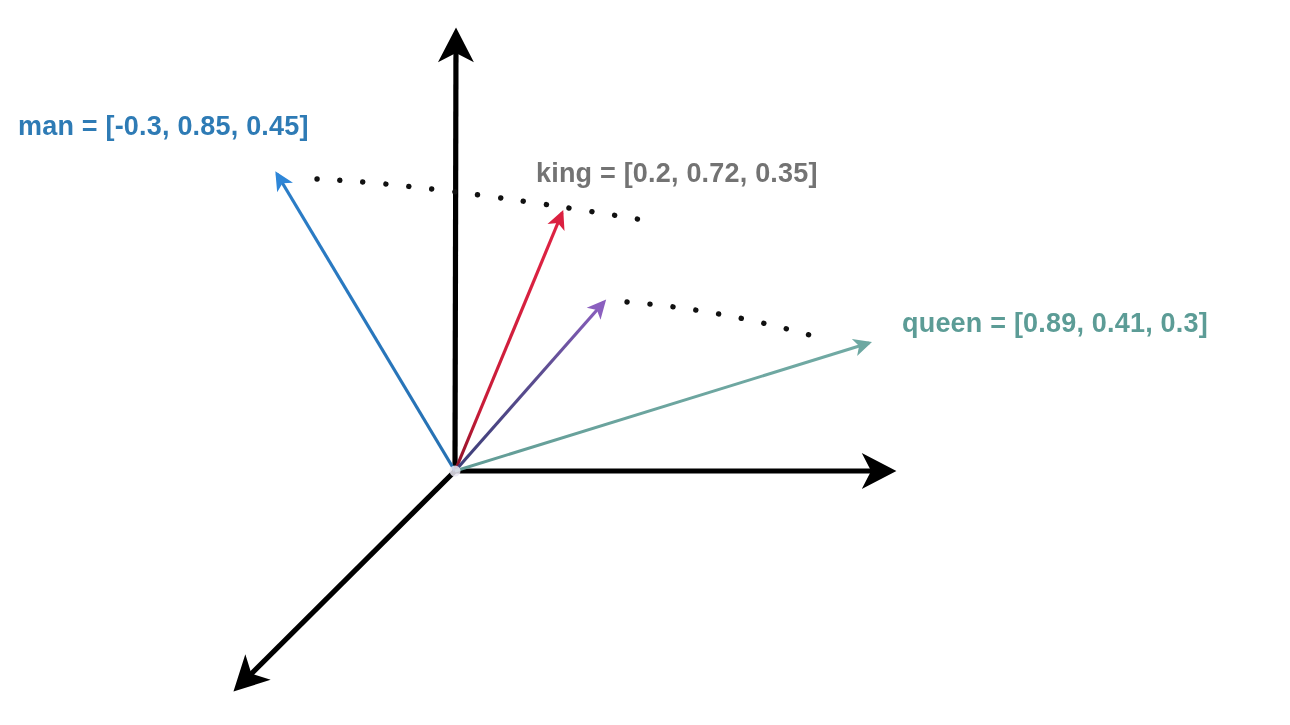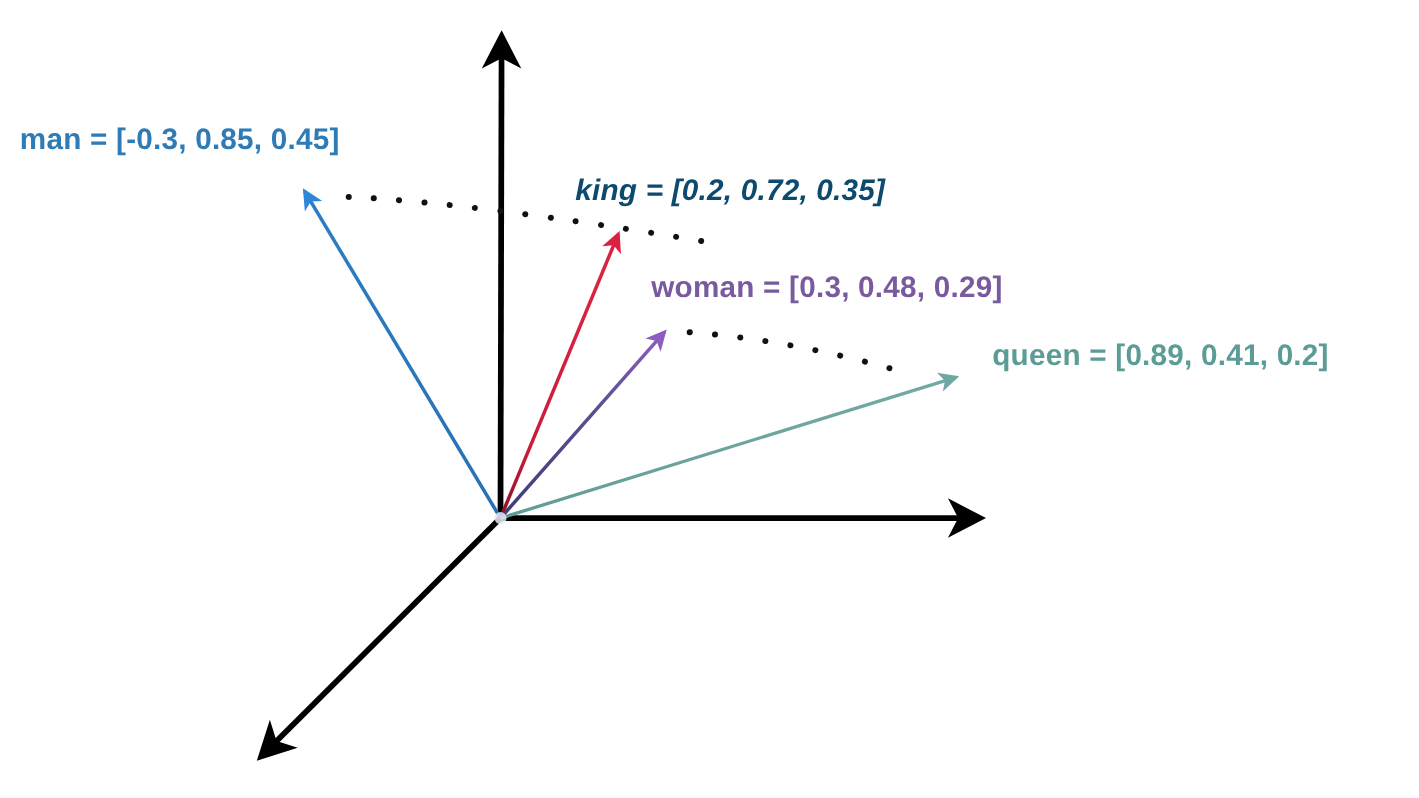--- a/index.html
+++ b/index.html
@@ -26,21 +26,21 @@
   .vec-label {
     position: absolute;
     font-family: "Liberation Sans", sans-serif;
     font-weight: bold;
     font-size: 27px;
     letter-spacing: 0.2px;
     white-space: nowrap;
     line-height: 1;
   }
   #label-man   { left: 18px;  top: 113px; color: #2E7BB5; }
-  #label-king  { left: 523px; top: 160px; color: #0c4a6e; font-style: italic; }
+  #label-king  { left: 536px; top: 160px; color: #737373; }
   #label-woman { left: 592px; top: 248px; color: #7A5A9E; }
   #label-queen { left: 902px; top: 310px; color: #5C9C96; }
   #watermark {
     position: absolute;
     left: 966px;
     top: 679px;
     font-family: "Liberation Serif", serif;
     font-size: 23px;
     color: #c9c9c9;
     white-space: nowrap;
@@ -104,18 +104,17 @@
     <path d="M 317 179 Q 430 184 655 222" fill="none" stroke="#111111" stroke-width="5.4" stroke-linecap="round" stroke-dasharray="0.1 23"></path>
     <path d="M 627 302 Q 728 310 830 341" fill="none" stroke="#111111" stroke-width="5.4" stroke-linecap="round" stroke-dasharray="0.1 23"></path>
 
     <circle cx="455" cy="471" r="5.5" fill="#e9e6f2" opacity="0.85"></circle>
   </svg>
 
   <div class="vec-label" id="label-man">man = [-0.3, 0.85, 0.45]</div>
 
   <div class="vec-label" id="label-king">king = [0.2, 0.72, 0.35]</div>
 
-  <div class="vec-label" id="label-woman">woman = [0.3, 0.48, 0.29]</div>
 
-  <div class="vec-label" id="label-queen">queen = [0.89, 0.41, 0.2]</div>
+  <div class="vec-label" id="label-queen">queen = [0.89, 0.41, 0.3]</div>
 
 
 </div>
 
 </body></html>

